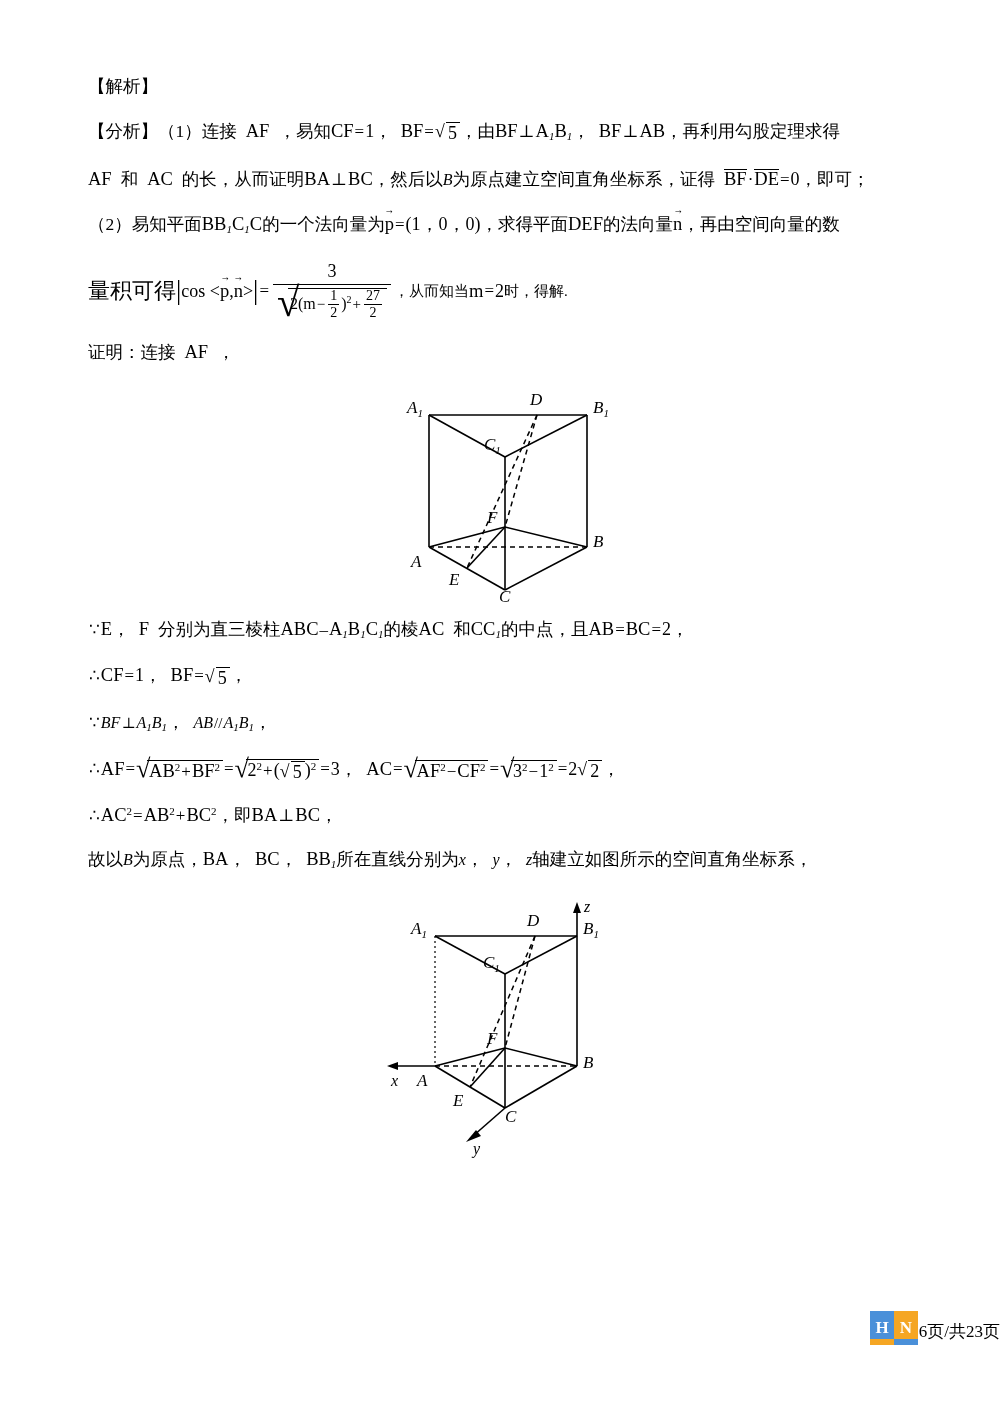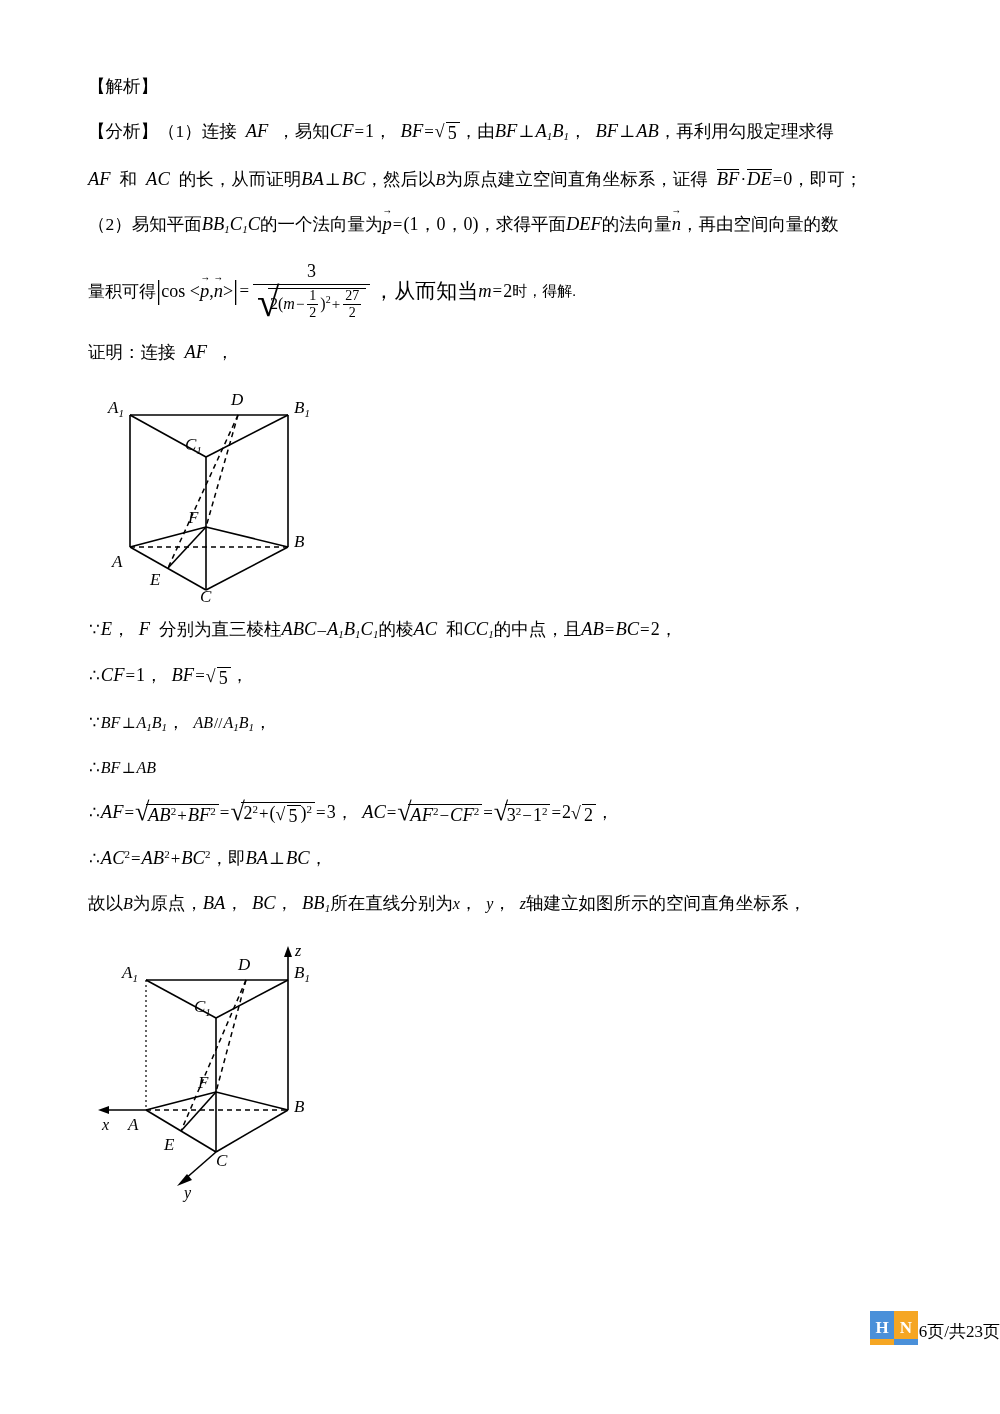--- a/index.html
+++ b/index.html
@@ -29,21 +29,20 @@
   }
   .line {
     font-size: 17.5px;
     line-height: 1.0;
     margin-bottom: 26px;
     white-space: nowrap;
   }
   .cjk { font-family: "Liberation Serif", "DejaVu Serif", serif; }
   .mi {
     font-family: "Liberation Serif", "DejaVu Serif", serif;
-    font-style: italic;
     font-size: 18.5px;
   }
   .mi-s {
     font-family: "Liberation Serif", "DejaVu Serif", serif;
     font-style: italic;
     font-size: 16px;
   }
   .mn {
     font-family: "Liberation Serif", "DejaVu Serif", serif;
     font-style: normal;
@@ -142,20 +141,21 @@
   }
   .formula-line {
     display: flex;
     align-items: center;
     white-space: nowrap;
     margin-bottom: 22px;
     min-height: 58px;
   }
   .fig {
     margin: 14px 0 14px 0;
+    text-align: center;
   }
   .footer {
     position: absolute;
     left: 0;
     bottom: 22px;
     width: 1000px;
     text-align: right;
     font-size: 17px;
     font-family: "Liberation Serif", "DejaVu Serif", serif;
   }
@@ -184,38 +184,38 @@
 
     <div class="line">
       <span class="mi">AF</span><span class="gap-sm"></span><span class="cjk">和</span><span class="gap-sm"></span><span class="mi">AC</span><span class="gap-sm"></span><span class="cjk">的长，从而证明</span><span class="mi">BA</span><span class="op">⊥</span><span class="mi">BC</span><span class="cjk">，然后以</span><span class="mi-s">B</span><span class="cjk">为原点建立空间直角坐标系，证得</span><span class="gap-sm"></span><span class="mi vecbar">BF</span><span class="op">·</span><span class="mi vecbar">DE</span><span class="op">=</span><span class="mn">0</span><span class="cjk">，即可；</span>
     </div>
 
     <div class="line">
       <span class="cjk">（2）</span><span class="cjk">易知平面</span><span class="mi">BB</span><sub>1</sub><span class="mi">C</span><sub>1</sub><span class="mi">C</span><span class="cjk">的一个法向量为</span><span class="mi arrowhat">p</span><span class="op">=</span><span class="mn">(1，0，0)</span><span class="cjk">，求得平面</span><span class="mi">DEF</span><span class="cjk">的法向量</span><span class="mi arrowhat">n</span><span class="cjk">，再由空间向量的数</span>
     </div>
 
     <div class="formula-line">
-      <span class="cjk" style="font-size:17px">量积可得</span>
+      <span class="cjk" style="font-size:22px">量积可得</span>
         <span class="absbar">|</span>
         <span class="mn" style="font-style:normal">cos &lt;</span>
         <span class="mi arrowhat">p</span>
         <span class="mn">,</span>
         <span class="mi arrowhat">n</span>
         <span class="mn">&gt;</span>
         <span class="absbar">|</span>
         <span class="op">=</span>
         <span class="bigfrac">
           <span class="num mn">3</span>
           <span class="den">
             <span class="sqrt xtall"><span class="radsign">√</span><span class="radicand" style="font-size:16px">
               <span class="mn" style="font-size:16px">2(</span><span class="mi" style="font-size:16px">m</span><span class="op" style="font-size:15px">−</span><span class="frac"><span class="num mn" style="font-size:14px">1</span><span class="den mn" style="font-size:14px">2</span></span><span class="mn" style="font-size:16px">)</span><sup style="font-size:10px">2</sup><span class="op" style="font-size:15px">+</span><span class="frac"><span class="num mn" style="font-size:14px">27</span><span class="den mn" style="font-size:14px">2</span></span>
             </span></span>
           </span>
         </span>
-        <span class="cjk" style="font-size:21px">，从而知当</span>
+        <span class="cjk" style="font-size:15px">，从而知当</span>
         <span class="mi">m</span>
         <span class="op">=</span>
         <span class="mn">2</span>
         <span class="cjk" style="font-size:15px">时，得解.</span>
     </div>
 
 
     <div class="line">
       <span class="cjk">证明：连接</span><span class="gap-sm"></span><span class="mi">AF</span><span class="gap-sm"></span><span class="cjk">，</span>
     </div>
@@ -260,23 +260,20 @@
     </div>
 
     <div class="line">
       <span class="op">∴</span><span class="mi">CF</span><span class="op">=</span><span class="mn">1</span><span class="cjk">，</span><span class="gap-sm"></span><span class="mi">BF</span><span class="op">=</span><span class="sqrt"><span class="radsign">√</span><span class="radicand mn">5</span></span><span class="cjk">，</span>
     </div>
 
     <div class="line">
       <span class="op">∵</span><span class="mi-s">BF</span><span class="op" style="font-size:15px">⊥</span><span class="mi-s">A</span><sub>1</sub><span class="mi-s">B</span><sub>1</sub><span class="cjk">，</span><span class="gap-sm"></span><span class="mi-s">AB</span><span class="op" style="font-size:15px">//</span><span class="mi-s">A</span><sub>1</sub><span class="mi-s">B</span><sub>1</sub><span class="cjk">，</span>
     </div>
 
-    <div class="line">
-      <span class="op">∴</span><span class="mi-s">BF</span><span class="op" style="font-size:15px">⊥</span><span class="mi-s">AB</span>
-    </div>
 
     <div class="line" style="margin-bottom:24px">
       <span class="op">∴</span><span class="mi">AF</span><span class="op">=</span><span class="sqrt tall"><span class="radsign">√</span><span class="radicand"><span class="mi">AB</span><sup>2</sup><span class="op">+</span><span class="mi">BF</span><sup>2</sup></span></span><span class="op">=</span><span class="sqrt tall"><span class="radsign">√</span><span class="radicand"><span class="mn">2</span><sup>2</sup><span class="op">+</span><span class="mn">(</span><span class="sqrt"><span class="radsign">√</span><span class="radicand mn">5</span></span><span class="mn">)</span><sup>2</sup></span></span><span class="op">=</span><span class="mn">3</span><span class="cjk">，</span><span class="gap-sm"></span><span class="mi">AC</span><span class="op">=</span><span class="sqrt tall"><span class="radsign">√</span><span class="radicand"><span class="mi">AF</span><sup>2</sup><span class="op">−</span><span class="mi">CF</span><sup>2</sup></span></span><span class="op">=</span><span class="sqrt tall"><span class="radsign">√</span><span class="radicand"><span class="mn">3</span><sup>2</sup><span class="op">−</span><span class="mn">1</span><sup>2</sup></span></span><span class="op">=</span><span class="mn">2</span><span class="sqrt"><span class="radsign">√</span><span class="radicand mn">2</span></span><span class="cjk">，</span>
     </div>
 
     <div class="line">
       <span class="op">∴</span><span class="mi">AC</span><sup>2</sup><span class="op">=</span><span class="mi">AB</span><sup>2</sup><span class="op">+</span><span class="mi">BC</span><sup>2</sup><span class="cjk">，即</span><span class="mi">BA</span><span class="op">⊥</span><span class="mi">BC</span><span class="cjk">，</span>
     </div>
 
     <div class="line">

